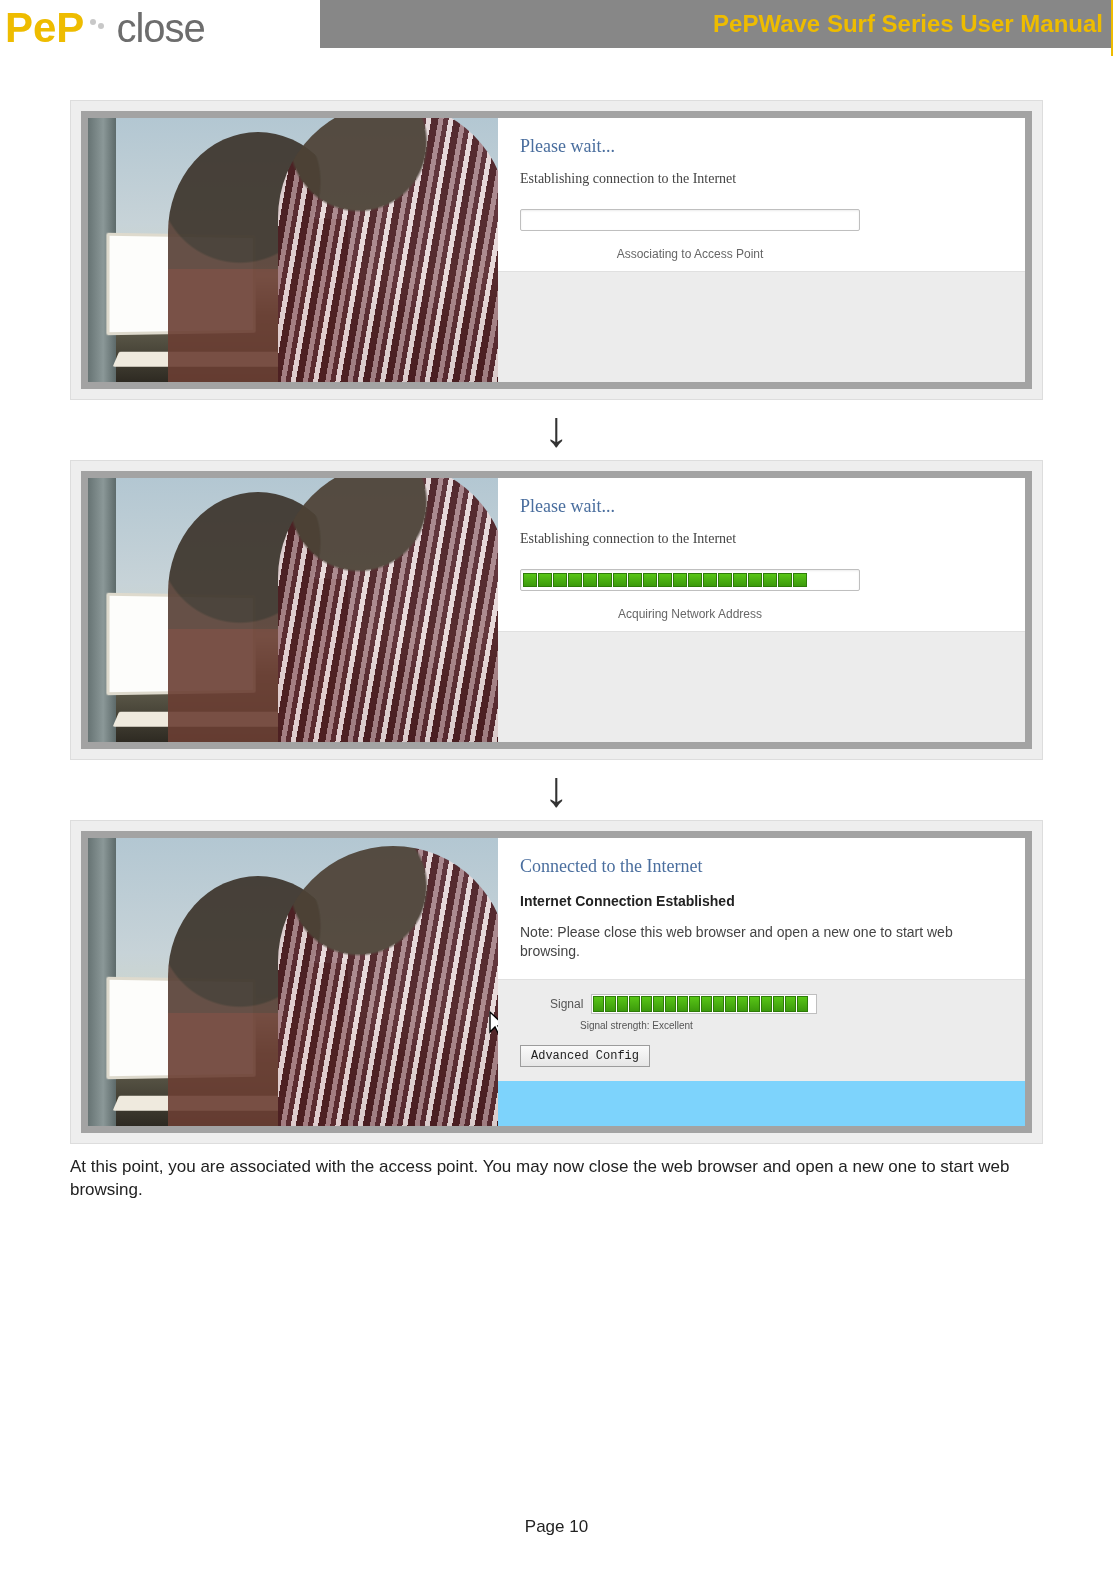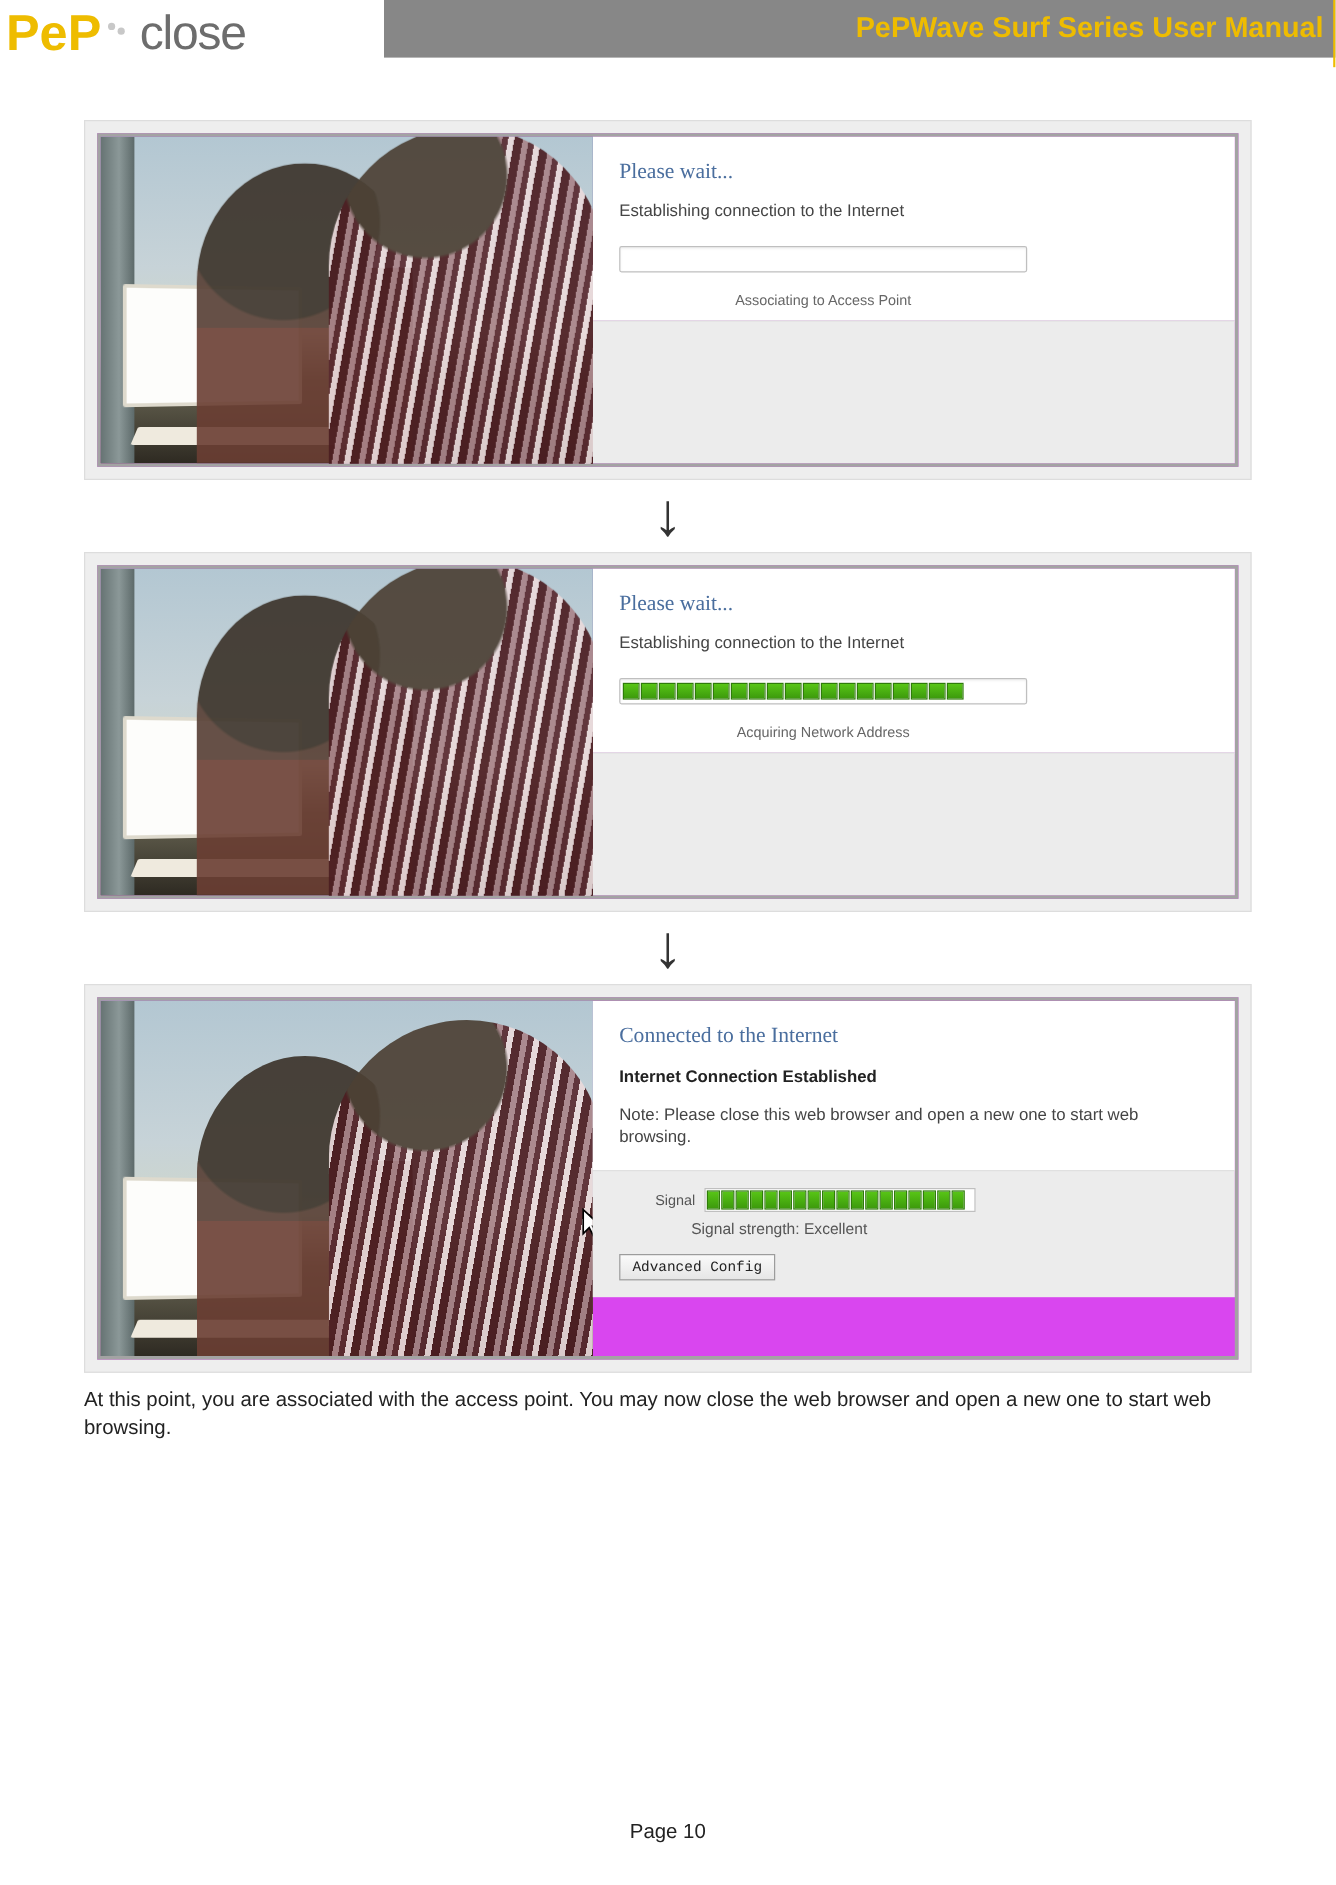--- a/index.html
+++ b/index.html
@@ -9,50 +9,50 @@
     .logo { display:flex; align-items:center; gap:2px; }
     .logo-pep { font-size:42px; font-weight:700; letter-spacing:0; color:#eebc00; font-family:"Segoe UI",Tahoma,sans-serif; }
     .logo-dots { display:inline-block; margin-left:2px; margin-right:8px; }
     .logo-dots svg { vertical-align:top; }
     .logo-wave { font-size:40px; font-weight:400; color:#6d6d6d; font-family:"Segoe UI","Century Gothic",sans-serif; letter-spacing:-1px; }
     .title-zone { flex:1; height:48px; background:#878787; display:flex; align-items:center; justify-content:flex-end; padding-right:10px; }
     .title-text { color:#eebc00; font-family:"Century Gothic","Segoe UI",sans-serif; font-size:24px; font-weight:600; }
     .title-zone::after { content:""; width:2px; height:56px; background:#eebc00; position:absolute; right:0; top:0; }
     .page { padding:44px 70px 0 70px; width:100%; }
     .frame { border:1px solid #ddd; background:#eeeeee; padding:10px; }
-    .panel { width:100%; background:#d946ef; border:3px solid #a3a3a3; display:flex; height:280px; }
+    .panel { width:100%; background:#7dd3fc; border:7px solid #a3a3a3; display:flex; height:280px; }
     .frame.f12 .panel { height:278px; }
     .panel-img { width:410px; height:100%; position:relative; background:linear-gradient(180deg,#7f9fae 0%,#8aa3b0 30%,#d2d6cd 60%,#5a5a4a 100%); overflow:hidden; }
     
     .sky { position:absolute; inset:0; background:linear-gradient(180deg,#b3c7d2 0%,#c7d3d8 40%,#cdd6ce 55%,#dedfd0 60%,#696654 75%,#2e2a22 100%); }
     .window-frame { position:absolute; top:0; bottom:0; width:32px; left:-4px; background:linear-gradient(90deg,#5d6a6a 0%,#8b9898 60%,#5d6a6a 100%); }
     .laptop { position:absolute; left:20px; bottom:18px; width:170px; height:130px; }
     .laptop .screen { width:150px; height:100px; background:#fdfdfb; border:3px solid #dedacd; border-radius:2px; transform:perspective(300px) rotateY(6deg); }
     .laptop .base { position:absolute; bottom:-8px; left:8px; width:180px; height:26px; background:#efeade; border-radius:2px; transform:perspective(300px) rotateX(55deg); }
     .person1 { position:absolute; right:150px; bottom:0; width:180px; height:250px; background:radial-gradient(circle at 40% 20%,#3a3128 0 35%,transparent 36%), linear-gradient(180deg,transparent 0 35%, #563e33 35% 55%, #6b3f34 55% 100%); border-radius:50% 50% 0 0/40% 40% 0 0; opacity:.9; }
     .person2 { position:absolute; right:-10px; bottom:-10px; width:230px; height:290px; background:radial-gradient(circle at 35% 14%,#4c4135 0 23%,transparent 24%), repeating-linear-gradient(100deg,#4c1e22 0 7px,#aa858a 7px 12px,#5a2a30 12px 17px,#ead9db 17px 22px); border-radius:50% 50% 0 0/40% 40% 0 0; opacity:.92; }
     .panel-right { flex:1; display:flex; flex-direction:column; }
     .white-area { background:#fff; padding:18px 22px 10px 22px; flex:0 0 auto; }
     .grey-area { background:#ececec; flex:1; border-top:1px solid #e0e0e0; padding:10px 22px; }
     .pw-title { color:#4a6e9e; font-family:Georgia,"Times New Roman",serif; font-size:18px; margin-bottom:14px; }
-    .pw-sub { color:#444; font-size:14px; font-family:Liberation Sans, sans-serif; margin-bottom:22px; }
+    .pw-sub { color:#444; font-size:14px; font-family:Liberation Serif, serif; margin-bottom:22px; }
     .progress { width:340px; height:22px; border:1px solid #bfbfbf; border-radius:2px; background:#fff; box-shadow:inset 0 1px 2px rgba(0,0,0,.08); margin-bottom:16px; }
     .progress .fill { height:100%; display:flex; align-items:center; padding-left:2px; gap:1px; }
     .seg { width:14px; height:14px; background:linear-gradient(180deg,#58c516 0%,#3c9a0c 100%); border:1px solid #2e7c09; }
     .caption { text-align:center; width:340px; color:#666; font-size:12px; font-family:Arial,sans-serif; }
     .arrow { text-align:center; font-size:50px; line-height:1; margin:4px 0 6px; font-family:Arial,sans-serif; }
     
     .connected-title { color:#4a6e9e; font-family:Georgia,"Times New Roman",serif; font-size:18px; margin-bottom:16px; }
     .established { font-weight:700; font-size:14px; font-family:Arial,sans-serif; margin-bottom:14px; color:#222; }
     .note { font-size:14px; color:#444; font-family:Arial,sans-serif; line-height:1.35; }
     .signal-row { display:flex; align-items:center; gap:8px; margin-left:30px; margin-top:4px; }
     .signal-row .lbl { font-size:12px; color:#555; font-family:Arial,sans-serif; }
     .signal-bar { width:226px; height:20px; border:1px solid #bfbfbf; background:#fff; display:flex; align-items:center; gap:0px; padding:1px; }
     .signal-bar .seg { width:11px; height:16px; }
-    .signal-caption { margin-left:60px; font-size:13px; color:#555; font-family:Arial,sans-serif; margin-top:6px; }
+    .signal-caption { margin-left:60px; font-size:10px; color:#555; font-family:Arial,sans-serif; margin-top:6px; }
     .adv-btn { display:inline-block; margin-top:14px; background:linear-gradient(180deg,#fafafa 0%,#e6e6e6 100%); border:1px solid #9c9c9c; font-size:12px; font-family:Liberation Mono, monospace; padding:3px 10px; color:#222; cursor:pointer; }
     .cursor { position:absolute; left:400px; top:172px; }
     .body-text { font-size:17px; font-family:Verdana,Geneva,sans-serif; color:#222; line-height:1.35; margin-top:12px; }
     .footer { position:absolute; bottom:34px; width:100%; text-align:center; font-size:17px; font-family:Verdana,Geneva,sans-serif; color:#222; }
     .panel3-grey { background:#ececec; border-top:1px solid #e0e0e0; padding:10px 22px 14px; }
     .frame.f3 .panel { height:302px; }
     .frame.f3 .panel-right { position:relative; }
 
   </style>
 </head>

